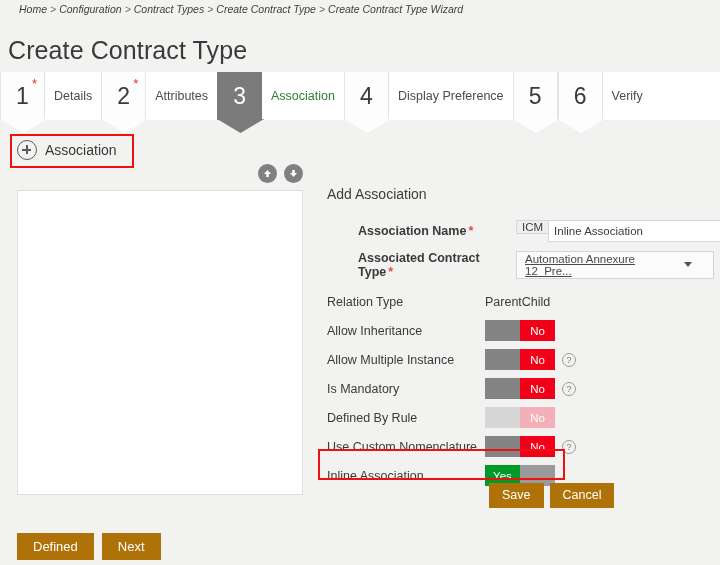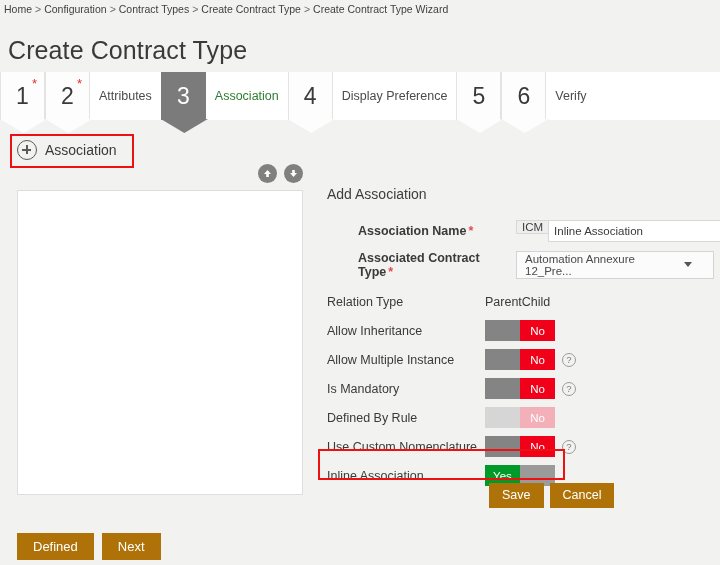--- a/index.html
+++ b/index.html
@@ -8,23 +8,24 @@
     width: 720px; height: 565px;
     background: #f2f2f0;
     font-family: "Liberation Sans", sans-serif;
     color: #333;
     overflow: hidden;
     position: relative;
   }
 
   
   .breadcrumb {
-    position: absolute; left: 4px; top: 3px;
+    position: absolute; left: 19px; top: 3px;
     font-size: 10.5px; color: #4a4a4a;
     white-space: nowrap;
+    font-style: italic;
   }
   .breadcrumb .crumb { color: #3f3f3f; }
   .breadcrumb .sep { color: #6b6b6b; margin: 0 3px; }
 
   
   .page-title {
     position: absolute; left: 8px; top: 36px;
     font-size: 25px; font-weight: 400; color: #3a3a3a;
     letter-spacing: .1px;
   }
@@ -157,21 +158,21 @@
     font-family: "Liberation Sans", sans-serif;
     outline: none;
   }
 
   
   .select-box {
     width: 198px; height: 28px;
     border: 1px solid #d4d4d4; background: #fbfbfb;
     display: flex; align-items: center; justify-content: space-between;
     padding: 0 21px 0 8px;
-    font-size: 11.5px; color: #4a4a4a;
+    font-size: 11.5px; color: #4a4a4a; text-decoration: underline;
   }
   .caret {
     width: 0; height: 0;
     border-left: 4.5px solid transparent;
     border-right: 4.5px solid transparent;
     border-top: 5.5px solid #555;
   }
 
   .static-val { font-size: 12.5px; color: #3a3a3a; }
 
@@ -219,20 +220,21 @@
 <body>
 
 <div class="breadcrumb"><span class="crumb">Home</span><span class="sep">&gt;</span><span class="crumb">Configuration</span><span class="sep">&gt;</span><span class="crumb">Contract Types</span><span class="sep">&gt;</span><span class="crumb">Create Contract Type</span><span class="sep">&gt;</span><span class="crumb">Create Contract Type Wizard</span></div>
 
 <div class="page-title">Create Contract Type</div>
 
 <div class="wizard-band"></div>
 <div class="wizard">
     <div class="step">
       <div class="chev">1<span class="req">*</span></div>
+      <div class="step-label">Details</div>
     </div>
     <div class="step">
       <div class="chev">2<span class="req">*</span></div>
       <div class="step-label">Attributes</div>
     </div>
     <div class="step">
       <div class="chev active">3</div>
       <div class="step-label current">Association</div>
     </div>
     <div class="step">

